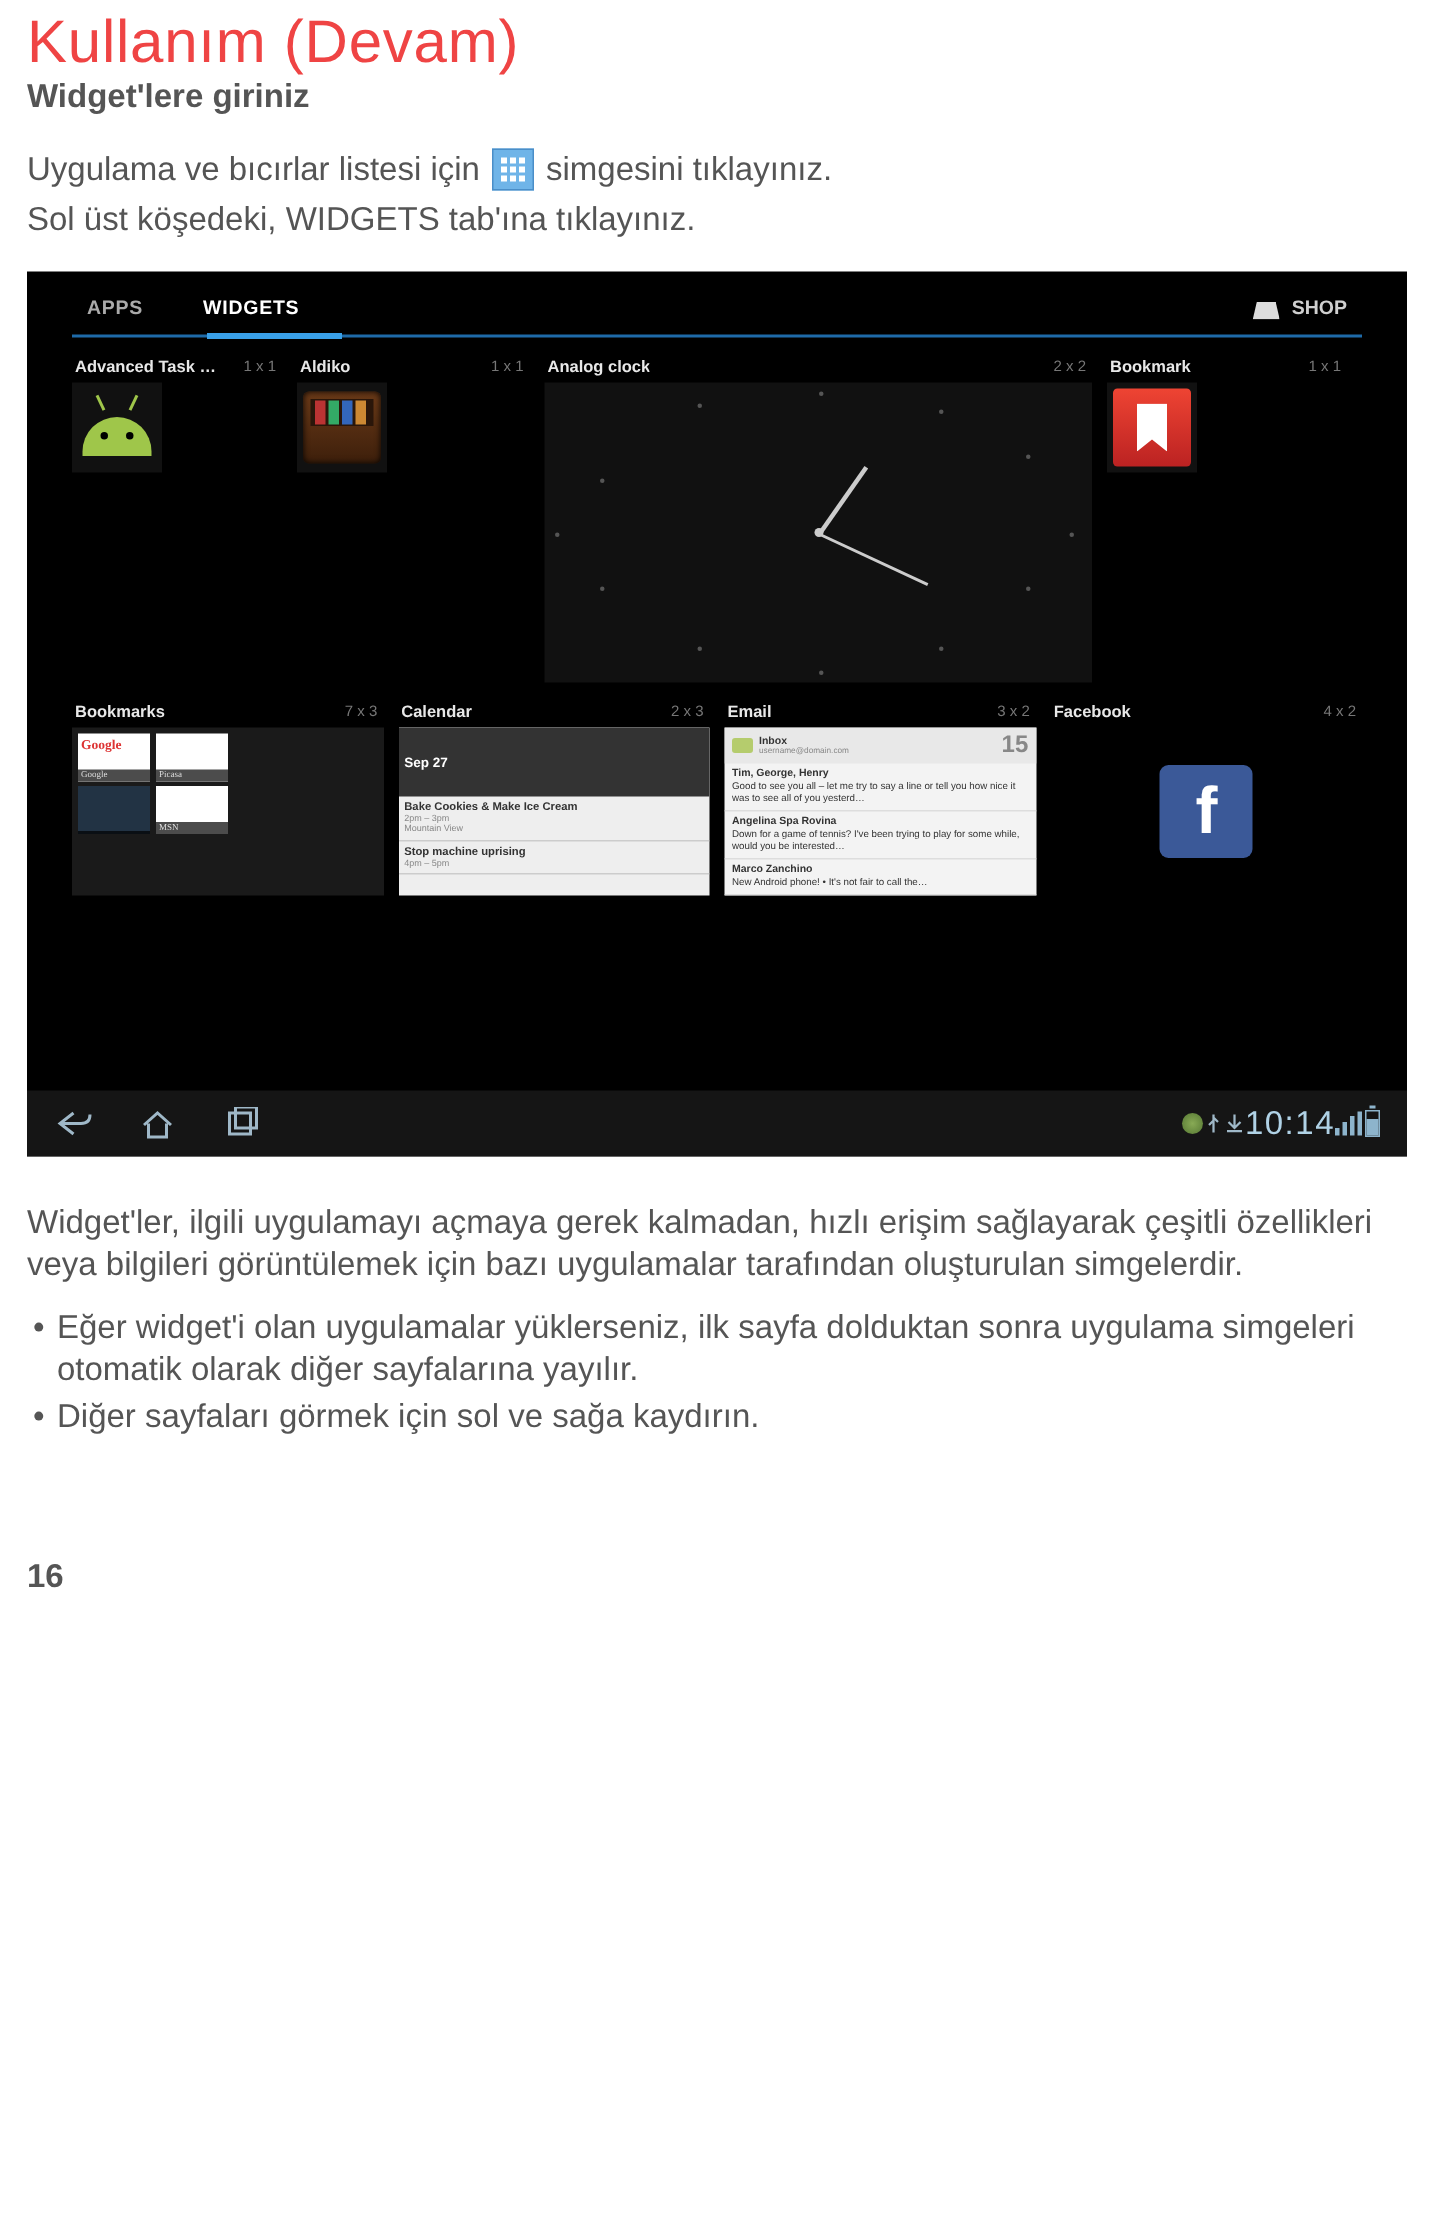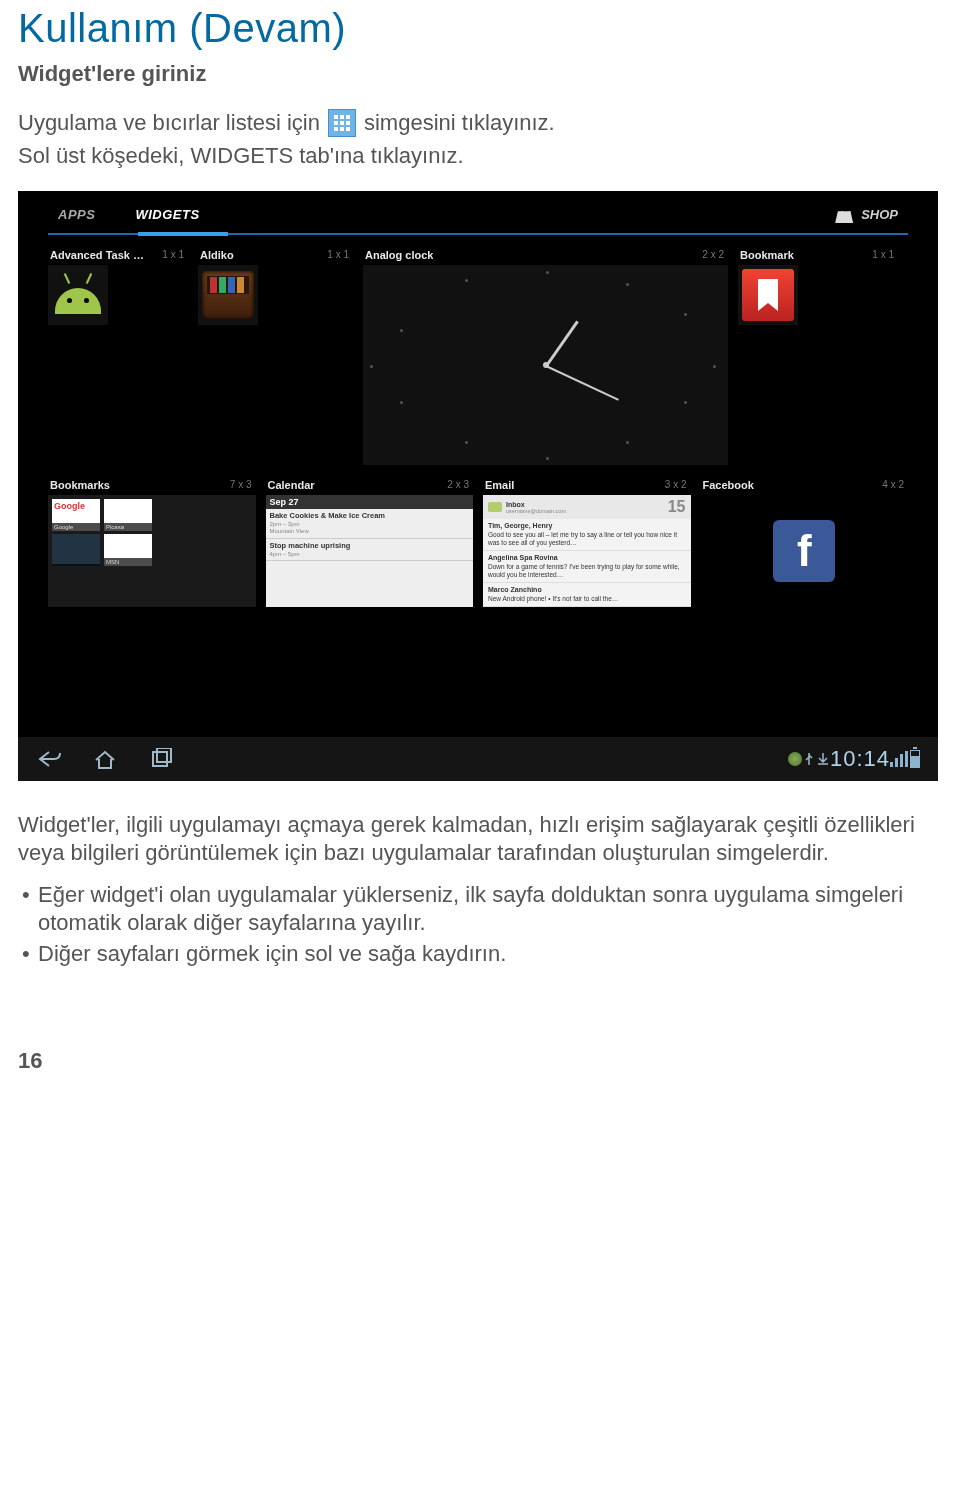--- a/index.html
+++ b/index.html
@@ -8,23 +8,22 @@
     background: #fff;
     font-family: Arial, Helvetica, sans-serif;
     color: #5a5a5a;
     padding: 0 18px 40px 18px;
   }
   .title {
     font-size: 40px;
     font-weight: normal;
     font-family: "Arial Narrow", Arial, sans-serif;
     font-stretch: condensed;
-    color: #0369a1;
+    color: #ef4444;
     margin-top: 6px;
-    margin-bottom: 10px;
     letter-spacing: 0.5px;
   }
   .subtitle {
     font-size: 22px;
     font-weight: bold;
     color: #555;
     margin-bottom: 22px;
   }
   .intro-line {
     font-size: 22px;
@@ -59,21 +58,20 @@
     overflow: hidden;
   }
   .top-row {
     display:flex;
     justify-content: space-between;
     align-items: center;
     padding: 14px 40px 6px 40px;
     color:#cfcfcf;
     font-size: 13px;
     font-weight: bold;
-    font-style: italic;
   }
   .tabs-left { display:flex; gap:40px; }
   .tab-item { color:#aaa; letter-spacing:0.5px; }
   .tab-item.active { color:#fff; }
   .shop-btn { display:flex; align-items:center; gap:8px; color:#cfcfcf; }
   .shop-icon {
     width:18px; height:18px; background:#ddd;
     clip-path: polygon(15% 35%, 85% 35%, 100% 100%, 0 100%);
     position:relative;
   }
@@ -139,28 +137,28 @@
   .bm-tile .rib{
     width:20px; height:32px; background:#fff;
     clip-path: polygon(0 0,100% 0,100% 100%,50% 75%,0 100%);
   }
 
   
   .w-row2{ display:flex; gap:10px; margin-top:14px;}
   .r2c{ width:215px; }
   .thumb-box{ background:#fff; height:112px; font-size:8px; color:#333; overflow:hidden;}
 
-  .bookmarks-prev{ background:#1a1a1a; padding:4px; display:flex; flex-direction:column; gap:3px;}
+  .bookmarks-prev{ background:#1a1a1a; padding:4px; display:flex; flex-direction:column; gap:3px;font-family:Liberation Serif, serif;}
   .bk-row{display:flex; gap:4px;}
   .bk-th{ background:#fff; width:48px; height:32px; font-size:7px; padding:2px; position:relative; overflow:hidden;}
   .bk-lbl{position:absolute;bottom:0;left:0;right:0;background:rgba(0,0,0,0.7);color:#ddd;font-size:6px;padding:1px 2px;}
   .goog{color:#d33;font-weight:bold;font-size:9px;}
 
   .cal-prev{ background:#eee; }
-  .cal-date{ background:#333;color:#fff;padding:2px 4px;font-size:9px;font-weight:bold;}
+  .cal-date{ background:#333;color:#fff;padding:18px 4px;font-size:9px;font-weight:bold;}
   .cal-ev{ padding:2px 4px; border-bottom:1px solid #ccc; font-size:7px; line-height:1.2;}
   .cal-ev b{display:block;font-size:7.5px;}
   .cal-time{color:#888;font-size:6px;}
 
   .email-prev{ background:#f3f3f3; }
   .em-hdr{display:flex;justify-content:space-between;align-items:center;background:#e8e8e8;padding:3px 5px;}
   .em-hdr .ico{width:14px;height:10px;background:#b5cc6d;border-radius:2px;position:relative;}
   .em-hdr .cnt{font-size:16px;color:#888;font-weight:bold;}
   .em-item{padding:3px 5px;border-bottom:1px solid #ddd;font-size:6.5px;line-height:1.25;}
   .em-item b{font-size:7px;}

